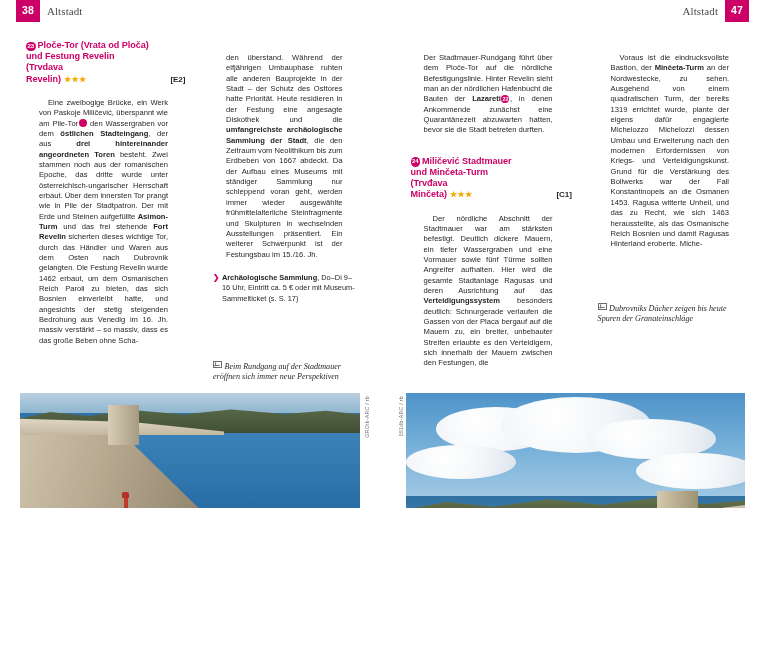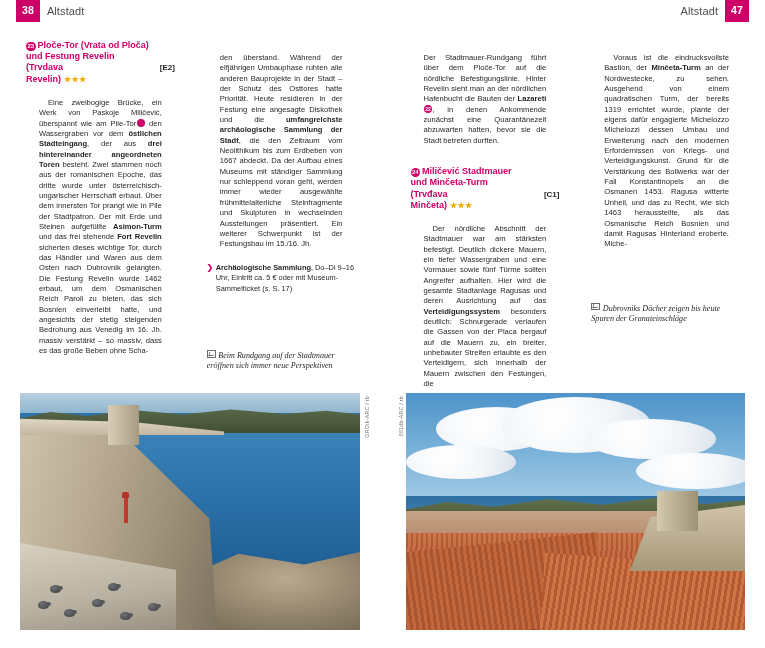--- a/index.html
+++ b/index.html
@@ -3,21 +3,21 @@
 <meta charset="utf-8">
 <style>
   html, body {
     margin: 0; padding: 0;
     width: 765px; height: 648px;
     background: #ffffff;
     font-family: "Liberation Sans", sans-serif;
   }
   .page {
     position: relative;
-    width: 765px; height: 648px;
+    width: 765px; height: 508px;
     overflow: hidden;
     background: #ffffff;
   }
 
   
   .runhead {
     position: absolute;
     top: 0;
     height: 22px;
     display: flex;
@@ -34,21 +34,21 @@
     font-size: 10.5px;
     font-weight: bold;
     line-height: 1;
     padding: 5px 6px 6px 6px;
     min-width: 11px;
     text-align: center;
     letter-spacing: 0.1px;
   }
   .runhead.left .folio  { margin-left: -4px; margin-right: 7px; }
   .runhead.right .folio { margin-left: 7px;  margin-right: -4px; }
-  .runhead .rh-title { font-size: 11px; color: #4d4d4f; letter-spacing: .1px;}
+  .runhead .rh-title { font-size: 11px; color: #4d4d4f; letter-spacing: .1px; font-family: Liberation Serif, serif;}
 
   
   .cols {
     position: absolute;
     top: 40px;
     left: 26px;
     width: 716px;
     height: 352px;
     display: flex;
     gap: 0;
@@ -75,22 +75,23 @@
   }
   .poi-head .ln {
     display: block;
     font-size: 9.1px;
     font-weight: bold;
     color: #cc0066;
     letter-spacing: -0.05px;
   }
   .poi-head .ln.last {
     display: flex;
-    align-items: flex-start;
+    align-items: flex-end;
     justify-content: space-between;
+    gap: 36px;
   }
   .poi-num {
     display: inline-block;
     width: 9.5px; height: 9.5px;
     border-radius: 50%;
     background: #cc0066;
     color: #fff;
     font-size: 6px;
     font-weight: bold;
     line-height: 9.5px;

